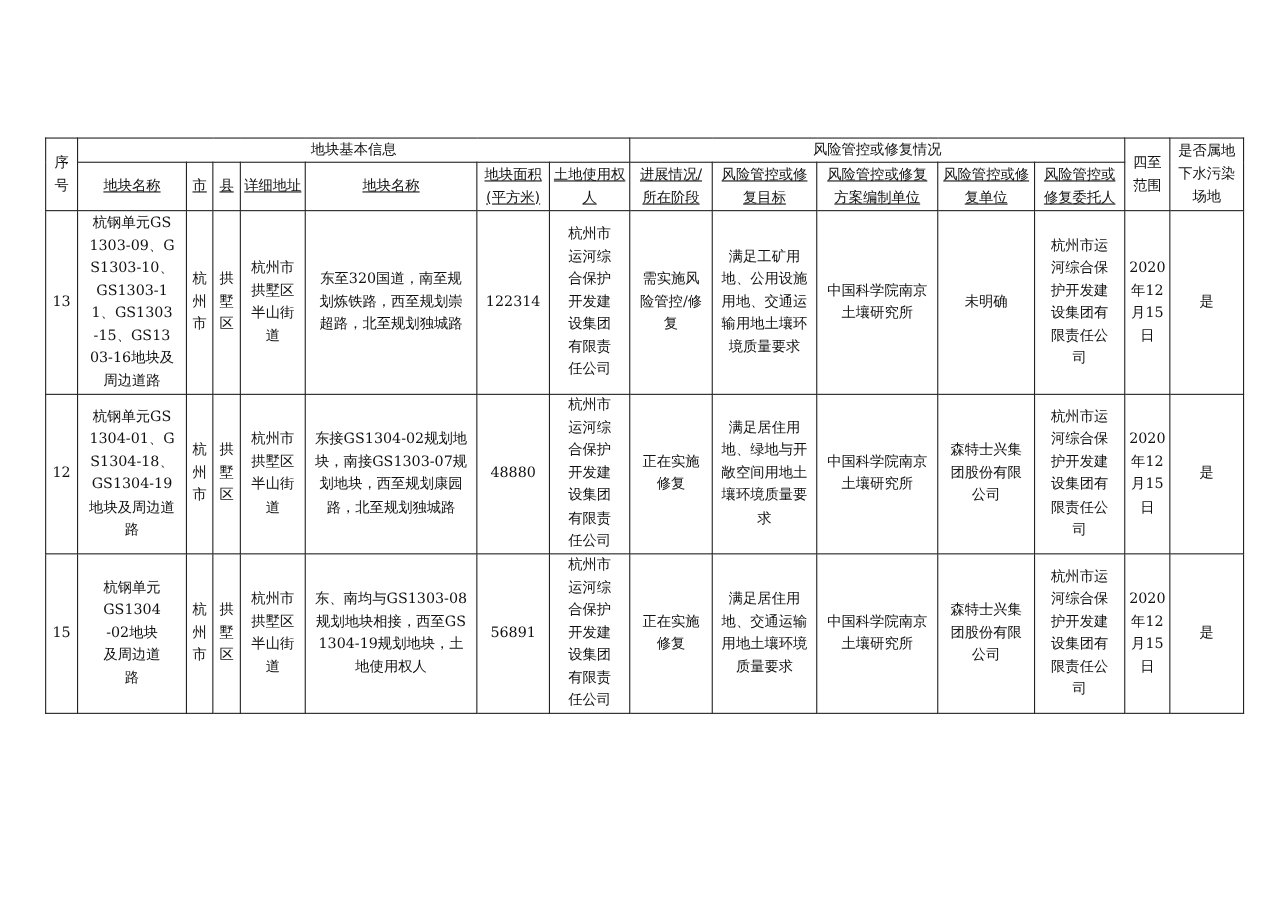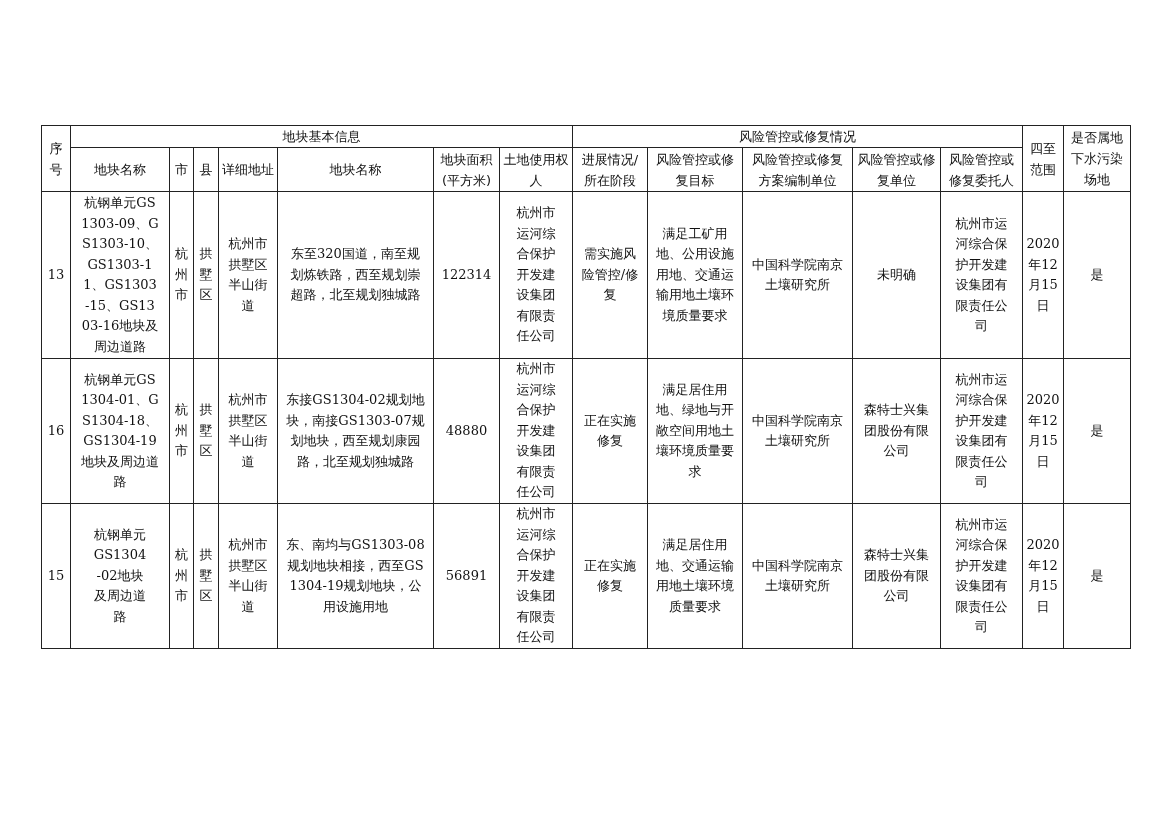--- a/index.html
+++ b/index.html
@@ -12,21 +12,21 @@
     font-size: 13px; line-height: 20.5px;
   }
   table.doc td, table.doc th {
     border: 1px solid #222;
     text-align: center; vertical-align: middle;
     padding: 0 3px; font-weight: normal;
     word-break: break-all;
   }
   table.doc th { font-family: "DejaVu Sans", "Liberation Sans", sans-serif; font-size: 13px; line-height: 21px; }
   .hdr1 { height: 22px; }
-  .hdr2 { height: 44px; }
+  .hdr2 { height: 44px; text-decoration: underline; }
   .r13 { height: 167px; }
   .r14 { height: 145px; }
   .r15 { height: 145px; }
   .narrow { padding: 0 2px; }
   .date { padding: 0 4px; }
 </style>
 </head>
 <body>
 
 <table class="doc">
@@ -82,21 +82,21 @@
       <td style="padding:0 12px">杭州市运河综合保护开发建设集团有限责任公司</td>
       <td style="padding:0 6px">需实施风险管控/修复</td>
       <td style="padding:0 8px">满足工矿用地、公用设施用地、交通运输用地土壤环境质量要求</td>
       <td style="padding:0 8px">中国科学院南京土壤研究所</td>
       <td style="padding:0 8px">未明确</td>
       <td style="padding:0 10px">杭州市运河综合保护开发建设集团有限责任公司</td>
       <td class="date">2020年12月15日</td>
       <td>是</td>
     </tr>
     <tr class="r14">
-      <td>16</td>
+      <td>12</td>
       <td style="padding:0 10px">杭钢单元GS1304-01、GS1304-18、GS1304-19地块及周边道路</td>
       <td class="narrow">杭州市</td>
       <td class="narrow">拱墅区</td>
       <td style="padding:0 6px">杭州市拱墅区半山街道</td>
       <td style="padding:0 8px">东接GS1304-02规划地块，南接GS1303-07规划地块，西至规划康园路，北至规划独城路</td>
       <td>48880</td>
       <td style="padding:0 12px">杭州市运河综合保护开发建设集团有限责任公司</td>
       <td style="padding:0 10px">正在实施修复</td>
       <td style="padding:0 8px">满足居住用地、绿地与开敞空间用地土壤环境质量要求</td>
       <td style="padding:0 8px">中国科学院南京土壤研究所</td>
@@ -104,21 +104,21 @@
       <td style="padding:0 10px">杭州市运河综合保护开发建设集团有限责任公司</td>
       <td class="date">2020年12月15日</td>
       <td>是</td>
     </tr>
     <tr class="r15">
       <td>15</td>
       <td style="padding:0 22px">杭钢单元GS1304-02地块及周边道路</td>
       <td class="narrow">杭州市</td>
       <td class="narrow">拱墅区</td>
       <td style="padding:0 6px">杭州市拱墅区半山街道</td>
-      <td style="padding:0 8px">东、南均与GS1303-08规划地块相接，西至GS1304-19规划地块，公用设施用地</td>
+      <td style="padding:0 8px">东、南均与GS1303-08规划地块相接，西至GS1304-19规划地块，土地使用权人</td>
       <td>56891</td>
       <td style="padding:0 12px">杭州市运河综合保护开发建设集团有限责任公司</td>
       <td style="padding:0 10px">正在实施修复</td>
       <td style="padding:0 8px">满足居住用地、交通运输用地土壤环境质量要求</td>
       <td style="padding:0 8px">中国科学院南京土壤研究所</td>
       <td style="padding:0 8px">森特士兴集团股份有限公司</td>
       <td style="padding:0 10px">杭州市运河综合保护开发建设集团有限责任公司</td>
       <td class="date">2020年12月15日</td>
       <td>是</td>
     </tr>

